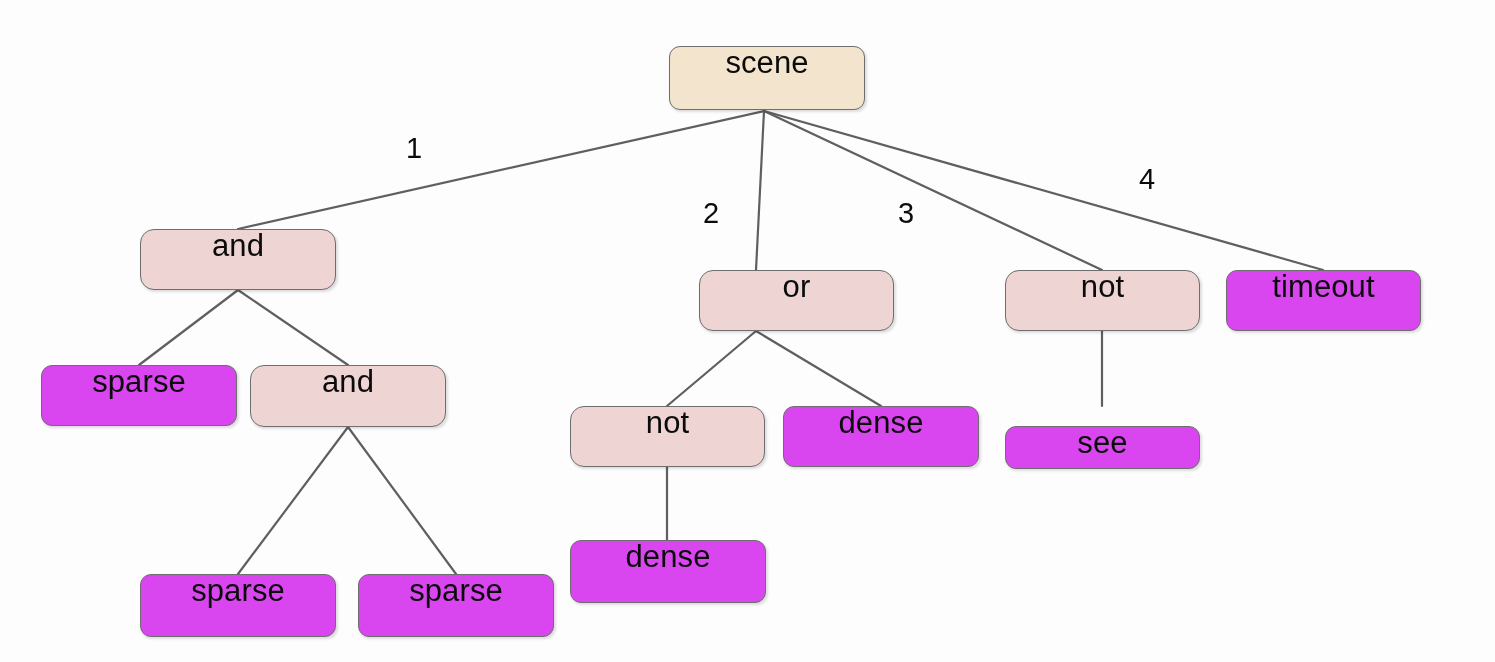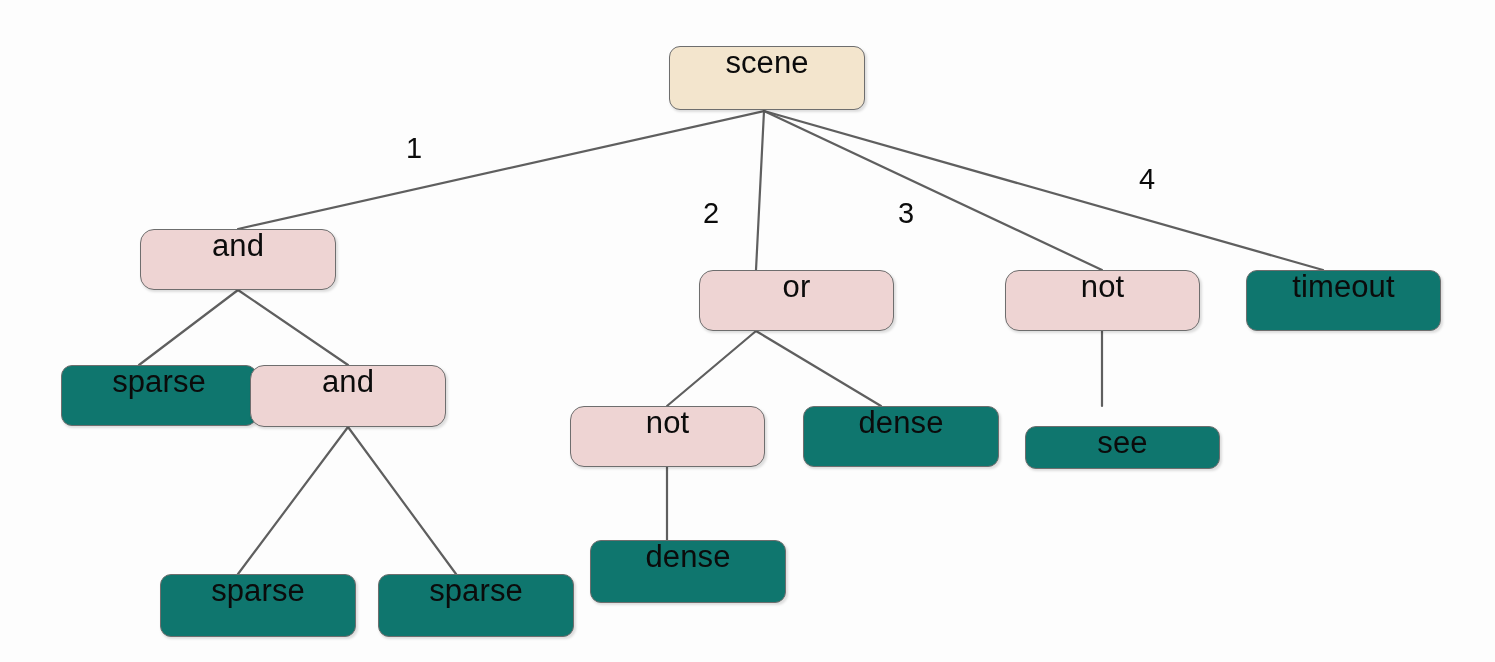--- a/index.html
+++ b/index.html
@@ -32,21 +32,21 @@
     justify-content: center;
     color: #0b0b0b;
     font-size: 31px;
     line-height: 1;
     letter-spacing: 0.1px;
     box-shadow: 1.5px 2px 2.5px rgba(0,0,0,0.13);
     white-space: nowrap;
   }
   .node-root   { background: #f3e5cd; }
   .node-op     { background: #eed4d3; border-radius: 14px; }
-  .node-leaf   { background: #0f766e; margin-left: 20px; }
+  .node-leaf   { background: #d946ef; }
   .edge-label {
     position: absolute;
     color: #0b0b0b;
     font-size: 29px;
     line-height: 1;
     white-space: nowrap;
   }
 </style>
 </head>
 <body>

